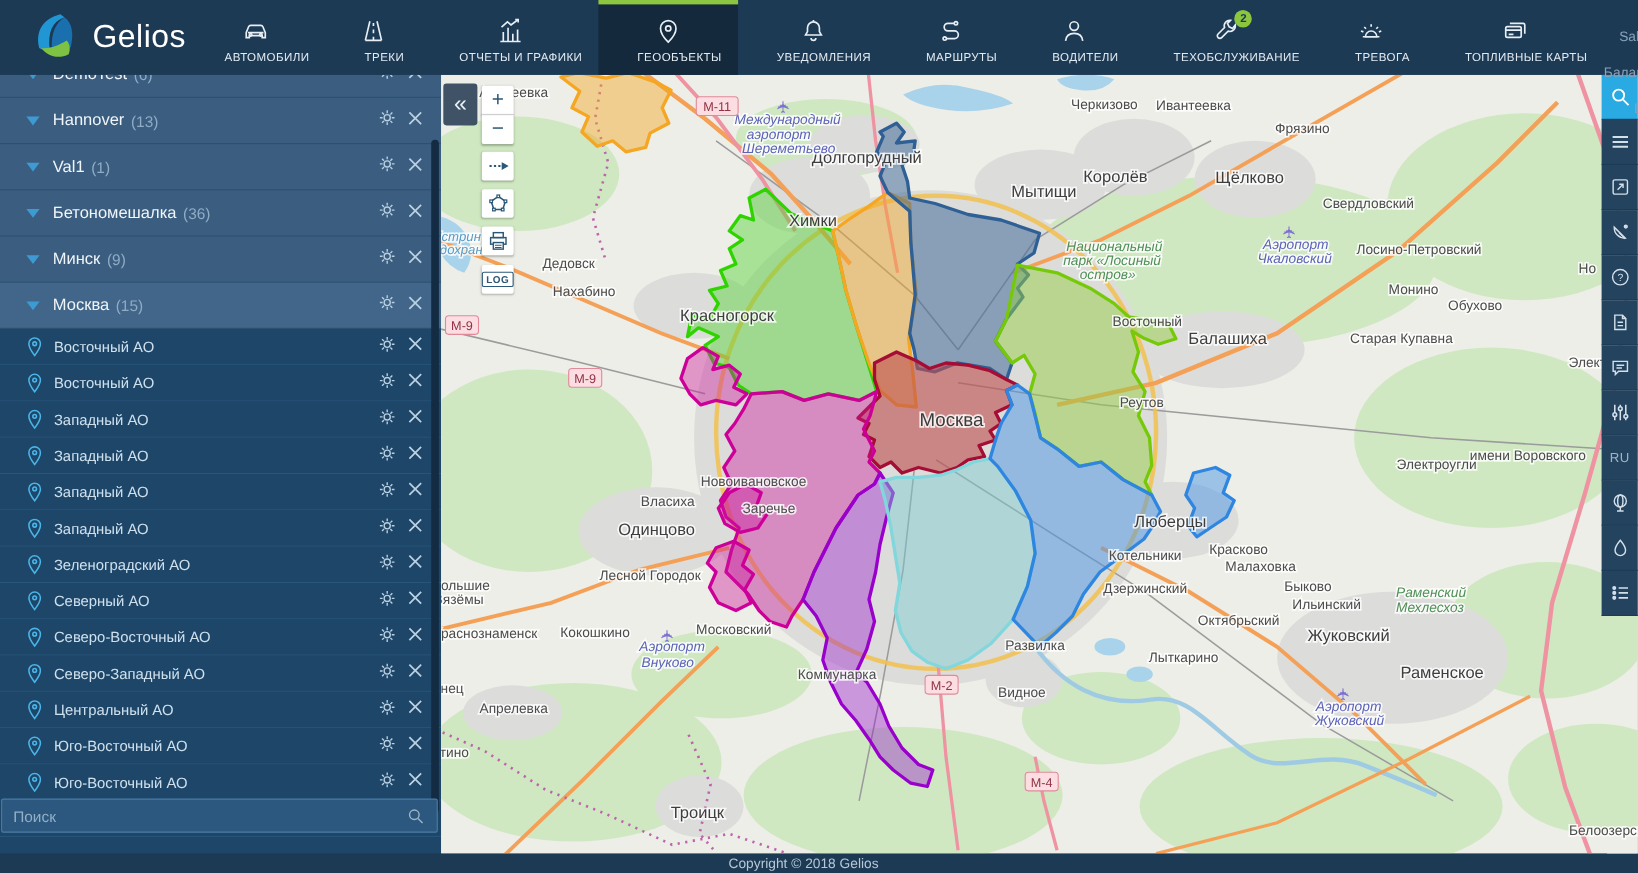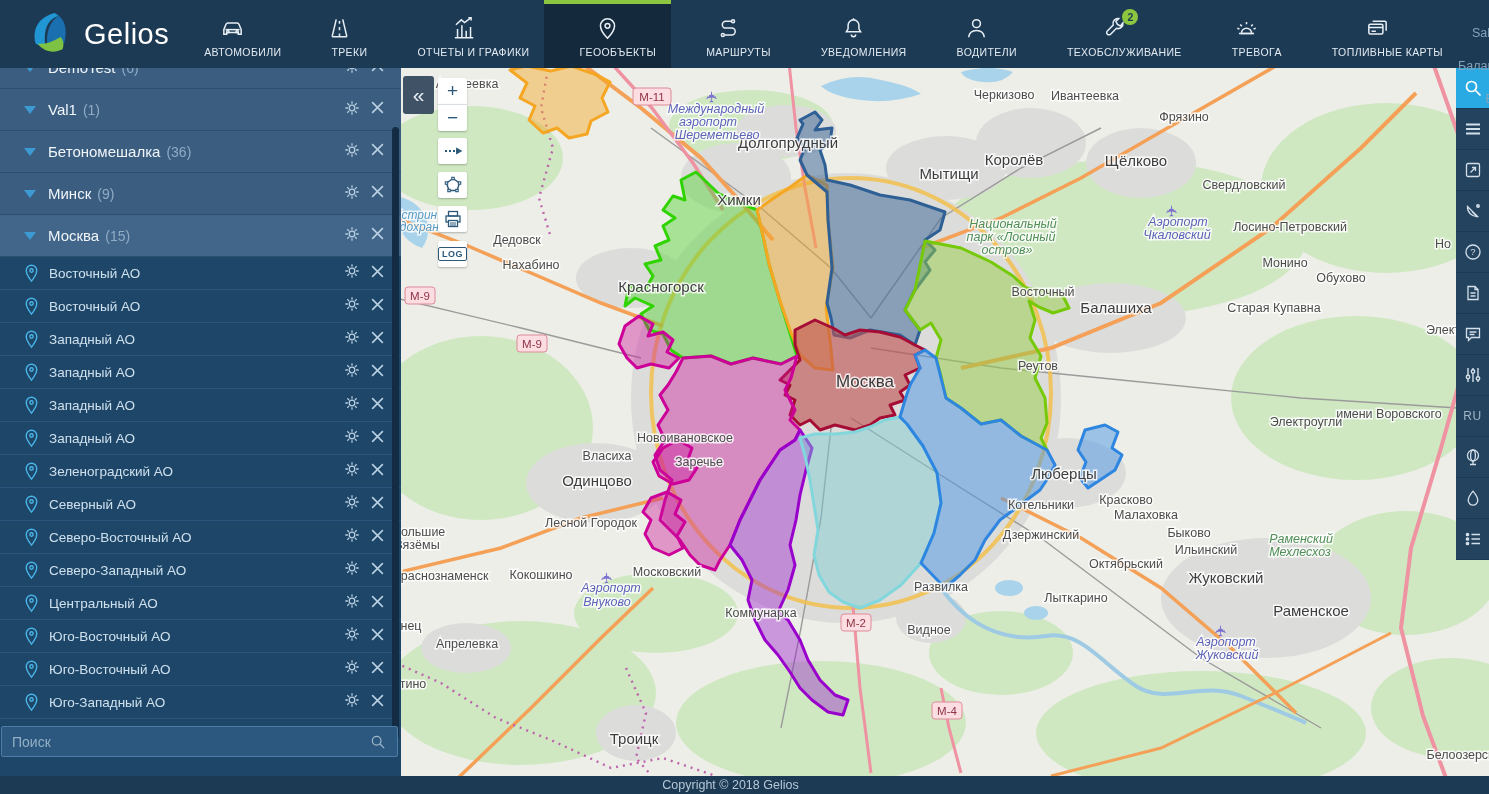--- a/index.html
+++ b/index.html
@@ -116,35 +116,35 @@
           <svg width="27" height="26" viewBox="0 0 24 24" fill="none" stroke="currentColor" stroke-width="1.4">
             <path d="M12 21.5S5.5 15 5.5 10a6.5 6.5 0 1 1 13 0c0 5-6.5 11.5-6.5 11.5z"></path>
             <circle cx="12" cy="10" r="2.2"></circle>
           </svg>
         </span>
         <span class="nlabel">ГЕООБЪЕКТЫ</span>
       </div>
       <div class="nav-item">
         <span class="nicon">
           <svg width="27" height="26" viewBox="0 0 24 24" fill="none" stroke="currentColor" stroke-width="1.4">
+            <path d="M12 4.5a5 5 0 0 1 5 5v3.2l1.6 2.8H5.4L7 12.7V9.5a5 5 0 0 1 5-5z"></path>
+            <path d="M10 18a2 2 0 0 0 4 0 M12 3v1.5"></path>
+          </svg>
+        </span>
+        <span class="nlabel">УВЕДОМЛЕНИЯ</span>
+      </div>
+      <div class="nav-item">
+        <span class="nicon">
+          <svg width="27" height="26" viewBox="0 0 24 24" fill="none" stroke="currentColor" stroke-width="1.4">
             <path d="M8.5 18.5H15a3.2 3.2 0 0 0 0-6.4H9.5a3.2 3.2 0 0 1 0-6.4h5"></path>
             <circle cx="6.8" cy="18.5" r="1.4"></circle>
             <circle cx="16.2" cy="5.7" r="1.4"></circle>
           </svg>
         </span>
         <span class="nlabel">МАРШРУТЫ</span>
-      </div>
-      <div class="nav-item">
-        <span class="nicon">
-          <svg width="27" height="26" viewBox="0 0 24 24" fill="none" stroke="currentColor" stroke-width="1.4">
-            <path d="M12 4.5a5 5 0 0 1 5 5v3.2l1.6 2.8H5.4L7 12.7V9.5a5 5 0 0 1 5-5z"></path>
-            <path d="M10 18a2 2 0 0 0 4 0 M12 3v1.5"></path>
-          </svg>
-        </span>
-        <span class="nlabel">УВЕДОМЛЕНИЯ</span>
       </div>
       <div class="nav-item">
         <span class="nicon">
           <svg width="27" height="26" viewBox="0 0 24 24" fill="none" stroke="currentColor" stroke-width="1.4">
             <circle cx="12" cy="8" r="3.6"></circle>
             <path d="M4.8 20.5c.4-4 3.3-6.3 7.2-6.3s6.8 2.3 7.2 6.3"></path>
           </svg>
         </span>
         <span class="nlabel">ВОДИТЕЛИ</span>
       </div>
@@ -194,20 +194,34 @@
     </div>
   </div>
 </header>
 
 <aside class="sidebar">
   <div id="sb-list" style="margin-top:-21px;">
       <div class="grp">
         <span class="tri"></span>
         <span class="gname">DemoTest</span>
         <span class="gcount">(6)</span>
+        <span class="rowicons">
+          <span><svg width="18" height="18" viewBox="0 0 20 20" fill="none" stroke="currentColor" stroke-width="1.4">
+              <circle cx="10" cy="10" r="3.1"></circle>
+              <path d="M10 2.6v2.8 M10 14.6v2.8 M2.6 10h2.8 M14.6 10h2.8 M4.8 4.8l2 2 M13.2 13.2l2 2 M15.2 4.8l-2 2 M6.8 13.2l-2 2"></path>
+            </svg></span>
+          <span><svg width="15" height="15" viewBox="0 0 14 14" stroke="currentColor" stroke-width="1.5">
+              <path d="M2 2l10 10 M12 2 2 12"></path>
+            </svg></span>
+        </span>
+      </div>
+      <div class="grp">
+        <span class="tri"></span>
+        <span class="gname">Hannover</span>
+        <span class="gcount">(13)</span>
         <span class="rowicons">
           <span><svg width="18" height="18" viewBox="0 0 20 20" fill="none" stroke="currentColor" stroke-width="1.4">
               <circle cx="10" cy="10" r="3.1"></circle>
               <path d="M10 2.6v2.8 M10 14.6v2.8 M2.6 10h2.8 M14.6 10h2.8 M4.8 4.8l2 2 M13.2 13.2l2 2 M15.2 4.8l-2 2 M6.8 13.2l-2 2"></path>
             </svg></span>
           <span><svg width="15" height="15" viewBox="0 0 14 14" stroke="currentColor" stroke-width="1.5">
               <path d="M2 2l10 10 M12 2 2 12"></path>
             </svg></span>
         </span>
       </div>

